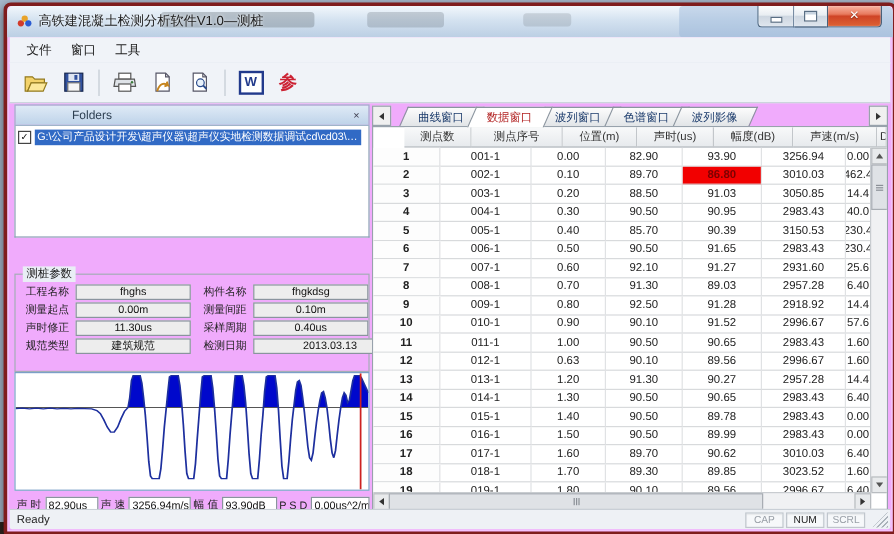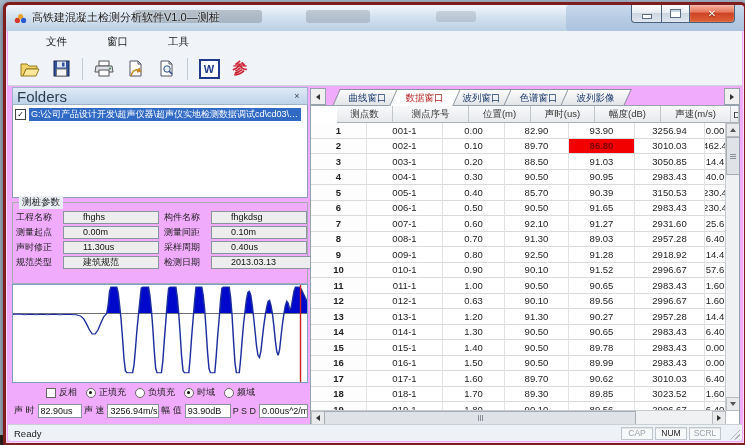--- a/index.html
+++ b/index.html
@@ -26,42 +26,42 @@
   .wbtn-min{width:29px;border-radius:0 0 0 4px;}
   .wbtn-max{width:27px;border-left:none;border-right:none;}
   .wbtn-close{width:44px;border-radius:0 0 4px 0;
     background:linear-gradient(#f7b3a2,#e87a5e 40%,#cf4426 50%,#dd6234);}
   .glyph-min{width:8px;height:3px;background:#fff;border:1px solid #5a6f84;margin-top:6px;}
   .glyph-max{width:9px;height:7px;border:1px solid #5a6f84;background:#fff;box-shadow:inset 0 2px 0 #c8d4e0;}
   .glyph-close{color:#fff;font-size:10px;font-weight:bold;text-shadow:0 1px 1px #7a2210;}
   
   .menubar{position:absolute;left:2px;top:26px;right:2px;height:21px;background:#f0f3f8;
     border-bottom:1px solid #dde3ea;display:flex;align-items:center;padding-left:6px;}
-  .menu-item{font-size:10.5px;color:#222;padding:2px 8px;cursor:default;margin-left:24px;}
+  .menu-item{font-size:10.5px;color:#222;padding:2px 8px;cursor:default;}
   .toolbar{position:absolute;left:2px;top:47px;right:2px;height:33px;background:#f0f3f8;
     border-bottom:1px solid #ccd4dd;display:flex;align-items:center;gap:3px;padding-left:8px;}
   .tbtn{width:26px;height:26px;display:flex;align-items:center;justify-content:center;border:1px solid transparent;}
   .tsep{width:1px;height:22px;background:#c2cad3;margin:0 4px;}
   .word-box{width:17px;height:16px;border:2px solid #223a8c;background:#fff;color:#223a8c;
     font-size:11px;font-weight:bold;display:flex;align-items:center;justify-content:center;}
   .param-glyph{color:#cc2233;font-size:15px;font-weight:bold;}
   
   .folders-panel{position:absolute;left:6px;top:82px;width:296px;height:338px;}
   .folders-header{height:16px;background:linear-gradient(#dfeaf6,#bed3e9);border:1px solid #9fb4c9;
     display:flex;align-items:center;justify-content:space-between;padding:0 4px;}
-  .folders-title{font-size:15px;color:#2c3e50;}
+  .folders-title{font-size:10px;color:#2c3e50;margin-left:43px;}
   .folders-close{font-size:9px;color:#445;width:12px;text-align:center;cursor:default;}
   .tree-box{height:86px;background:#fff;border:1px solid #8ca0b5;border-top:none;padding:3px 2px;overflow:hidden;}
   .tree-item{display:flex;align-items:center;gap:3px;height:13px;}
   .tree-check{width:9px;height:9px;border:1px solid #444;background:#fff;font-size:8px;line-height:9px;
     text-align:center;color:#111;flex:0 0 9px;}
   .tree-label{font-size:9px;color:#fff;background:var(--sel);padding:0 2px;white-space:nowrap;
     overflow:hidden;text-overflow:ellipsis;max-width:268px;}
   
-  .groupbox{position:relative;margin-top:4px;height:74px;border:1px solid #a4adb6;padding-top:6px;}
+  .groupbox{position:relative;margin-top:30px;height:74px;border:1px solid #a4adb6;padding-top:6px;text-align:center;}
   .group-legend{position:absolute;top:-7px;left:6px;background:#e9eef5;padding:0 3px;font-size:9.5px;color:#222;}
   .pf-row{display:flex;align-items:center;margin:2px 3px;height:13px;}
   .pf-label{font-size:9px;color:#222;width:47px;flex:0 0 47px;white-space:pre;}
   .pf-input{font-size:9px;color:#111;background:#ededed;border:1px solid #8a949e;height:11px;
     line-height:11px;padding:0 19px;width:56px;flex:0 0 56px;margin-right:5px;overflow:hidden;white-space:nowrap;}
   .pf-input.wide{width:88px;flex:0 0 88px;}
   
   .wave-label{font-size:9.5px;color:#222;margin:4px 0 1px 4px;}
   .wave-box{height:97px;background:#fff;border:1px solid #7aa0c8;position:relative;}
   .wave-box svg{position:absolute;inset:0;width:100%;height:100%;}
@@ -271,42 +271,20 @@
               <rect x="0" y="0" width="204" height="28"></rect>
             </clipPath>
           </defs>
         <path id="wavefill" class="wfill" d="M0,29 L4,28.5 L8,29.2 L12,28.6 L16,29.1 L20,28.6 L24,29.2 L28,28.7 L32,29.1 L36,28.8 L40,29 L44,29.2 L47,30.5 L49,33 L51,38 L53,44 L55,48 L57,48 L59,44 L61,37 L63,31 L65,28 L66,20 L67,6 L68,2 L72,2 L73,8 L74,20 L75,34 L76,52 L77,72 L78,84 L79,86 L83,86 L84,78 L85,62 L86,44 L87,30 L88,16 L89,3 L90,2 L94,2 L95,10 L96,24 L97,42 L98,64 L99,82 L100,86 L103,86 L104,74 L105,54 L106,36 L107,18 L108,3 L109,2 L113,2 L114,12 L115,28 L116,48 L117,70 L118,84 L119,86 L122,86 L123,70 L124,50 L125,33 L126,16 L127,2 L131,2 L132,10 L133,24 L134,44 L135,66 L136,82 L137,86 L140,86 L141,70 L142,50 L143,34 L144,15 L145,3 L146,2 L150,2 L151,12 L152,30 L153,54 L154,76 L155,86 L157,86 L158,72 L159,54 L160,38 L161,26 L162,14 L163,7 L164,6 L165,10 L166,20 L167,32 L168,46 L169,60 L170,69 L171,71 L172,65 L173,52 L174,40 L175,30 L176,22 L177,16 L178,15 L179,20 L180,28 L181,40 L182,54 L183,65 L184,69 L185,63 L186,50 L187,38 L188,28 L189,20 L190,16 L191,18 L192,24 L193,22 L194,14 L195,6 L196,2 L199,2 L200,4 L202,10 L204,16 L204,28 L0,28 Z" clip-path="url(#upclip)"></path>
         <line x1="0" y1="28" x2="204" y2="28" stroke="#555" stroke-width="0.7"></line>
         <path id="wavepath" class="wline" d="M0,29 L4,28.5 L8,29.2 L12,28.6 L16,29.1 L20,28.6 L24,29.2 L28,28.7 L32,29.1 L36,28.8 L40,29 L44,29.2 L47,30.5 L49,33 L51,38 L53,44 L55,48 L57,48 L59,44 L61,37 L63,31 L65,28 L66,20 L67,6 L68,2 L72,2 L73,8 L74,20 L75,34 L76,52 L77,72 L78,84 L79,86 L83,86 L84,78 L85,62 L86,44 L87,30 L88,16 L89,3 L90,2 L94,2 L95,10 L96,24 L97,42 L98,64 L99,82 L100,86 L103,86 L104,74 L105,54 L106,36 L107,18 L108,3 L109,2 L113,2 L114,12 L115,28 L116,48 L117,70 L118,84 L119,86 L122,86 L123,70 L124,50 L125,33 L126,16 L127,2 L131,2 L132,10 L133,24 L134,44 L135,66 L136,82 L137,86 L140,86 L141,70 L142,50 L143,34 L144,15 L145,3 L146,2 L150,2 L151,12 L152,30 L153,54 L154,76 L155,86 L157,86 L158,72 L159,54 L160,38 L161,26 L162,14 L163,7 L164,6 L165,10 L166,20 L167,32 L168,46 L169,60 L170,69 L171,71 L172,65 L173,52 L174,40 L175,30 L176,22 L177,16 L178,15 L179,20 L180,28 L181,40 L182,54 L183,65 L184,69 L185,63 L186,50 L187,38 L188,28 L189,20 L190,16 L191,18 L192,24 L193,22 L194,14 L195,6 L196,2 L199,2 L200,4 L202,10 L204,16"></path>
         <line x1="199.5" y1="0" x2="199.5" y2="95" stroke="#cc2222" stroke-width="1"></line>
       </svg>
     </div>
 
-    <div class="controls-row">
-      <span class="ctl">
-        <span class="cbox"></span>
-        <span>反相</span>
-      </span>
-      <span class="ctl">
-        <span class="radio sel"></span>
-        <span>正填充</span>
-      </span>
-      <span class="ctl">
-        <span class="radio"></span>
-        <span>负填充</span>
-      </span>
-      <span class="ctl">
-        <span class="radio sel"></span>
-        <span>时域</span>
-      </span>
-      <span class="ctl">
-        <span class="radio"></span>
-        <span>频域</span>
-      </span>
-    </div>
 
     <div class="readouts" id="readouts">
         <span class="ro-label">声 时</span>
         <span class="ro-input" style="width: 52px;">82.90us</span>
         <span class="ro-label">声 速</span>
         <span class="ro-input" style="width: 62px;">3256.94m/s</span>
         <span class="ro-label">幅 值</span>
         <span class="ro-input" style="width: 54px;">93.90dB</span>
         <span class="ro-label">P S D</span>
         <span class="ro-input" style="width: 58px;">0.00us^2/m</span>

